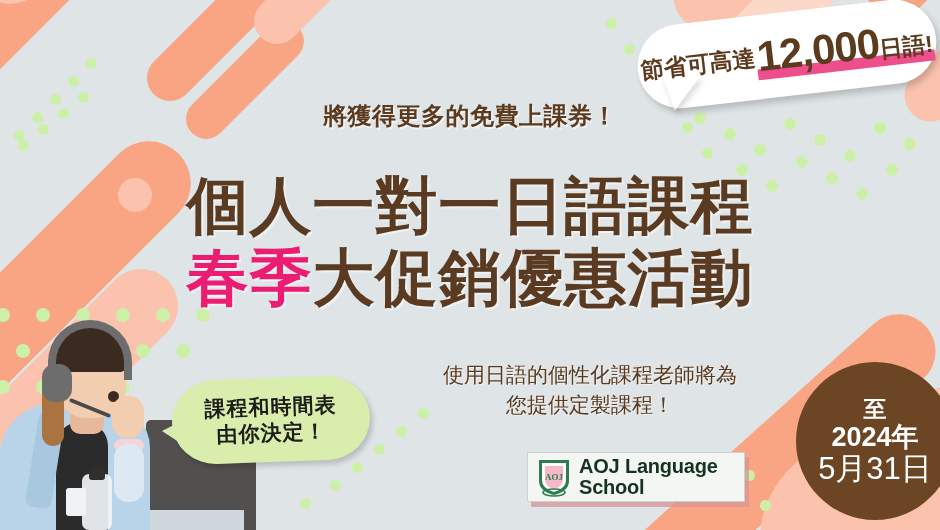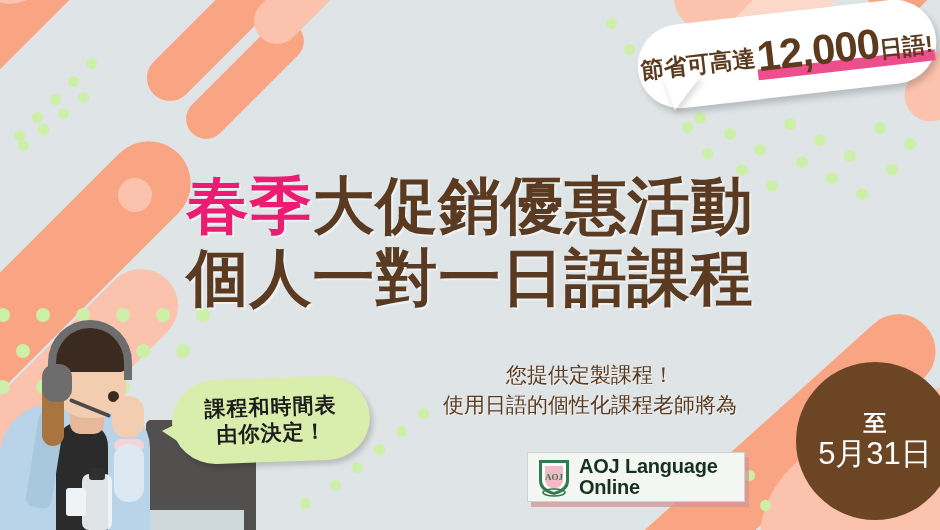--- a/index.html
+++ b/index.html
@@ -339,30 +339,31 @@
       <span class="sv-pre">節省可高達</span>
       <span class="sv-hl">
         <span class="sv-num">12,000</span><span class="sv-post">日語!</span>
       </span>
     </div>
   </div>
 
   <div id="copy">
 
     <div id="subhead">
+      <div>將獲得更多的免費上課券！</div>
     </div>
 
     <div id="headline">
+      <div class="hl-line">個人一對一日語課程</div>
       <div class="hl-line"><span class="hl-accent">春季</span><span>大促銷優惠活動</span></div>
-      <div class="hl-line">個人一對一日語課程</div>
     </div>
 
     <div id="bodycopy">
+      <div>使用日語的個性化課程老師將為</div>
       <div>您提供定製課程！</div>
-      <div>使用日語的個性化課程老師將為</div>
     </div>
   </div>
 
   <div id="schedule-bubble">
     <div class="gb-body"></div>
     <div class="gb-tail"></div>
     <div class="gb-text">
       <span>課程和時間表</span>
       <span>由你決定！</span>
     </div>
@@ -370,22 +371,23 @@
 
   <div id="logo">
     <svg class="crest" viewBox="0 0 36 40">
       <path d="M3 3 H33 V24 Q33 34 18 38 Q3 34 3 24 Z" fill="#2e7d4f"></path>
       <path d="M6 6 H30 V23.5 Q30 31.5 18 35 Q6 31.5 6 23.5 Z" fill="#ffffff"></path>
       <path d="M9 9 H27 V23 Q27 29.5 18 32 Q9 29.5 9 23 Z" fill="#f5b9c8"></path>
       <text x="18" y="23" font-family="'Liberation Serif', serif" font-size="9" font-weight="bold" fill="#2e7d4f" text-anchor="middle">AOJ</text>
       <ellipse cx="18" cy="35.5" rx="11" ry="3.5" fill="none" stroke="#2e7d4f" stroke-width="1.6"></ellipse>
     </svg>
     <div class="logo-text">
-      <div class="logo-bottom">AOJ Language Online</div>
+      <div class="logo-bottom">AOJ Language School</div>
     </div>
   </div>
 
   <div id="date-circle">
     <div class="d-to">至</div>
+    <div class="d-year">2024年</div>
     <div class="d-day">5月31日</div>
   </div>
 
 </div>
 
 </body></html>

